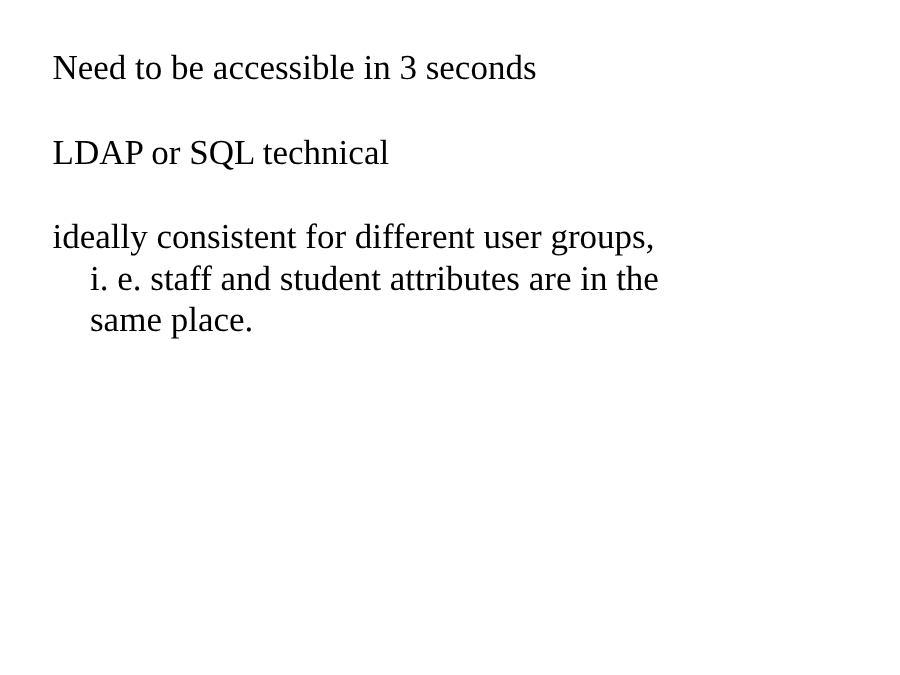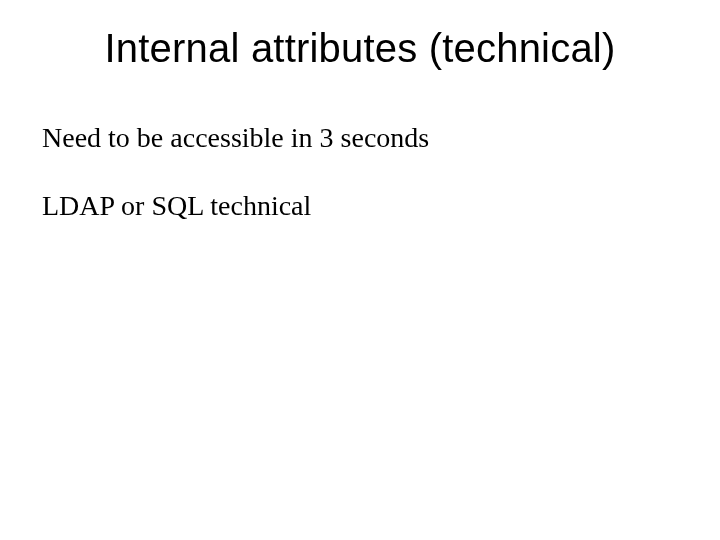--- a/index.html
+++ b/index.html
@@ -35,19 +35,23 @@
   }
   .para .cont {
     display: block;
     padding-left: 30px;
   }
 </style>
 </head>
 <body>
 
 <div class="slide">
-  <h1 class="title">Internal attributes (technical)</h1>
 
   <div class="body-text">
     <p class="para">Need to be accessible in 3 seconds</p>
     <p class="para">LDAP or SQL technical</p>
+    <p class="para">
+      <span>ideally consistent for different user groups,</span>
+      <span class="cont">i. e. staff and student attributes are in the</span>
+      <span class="cont">same place.</span>
+    </p>
   </div>
 </div>
 
 </body></html>

